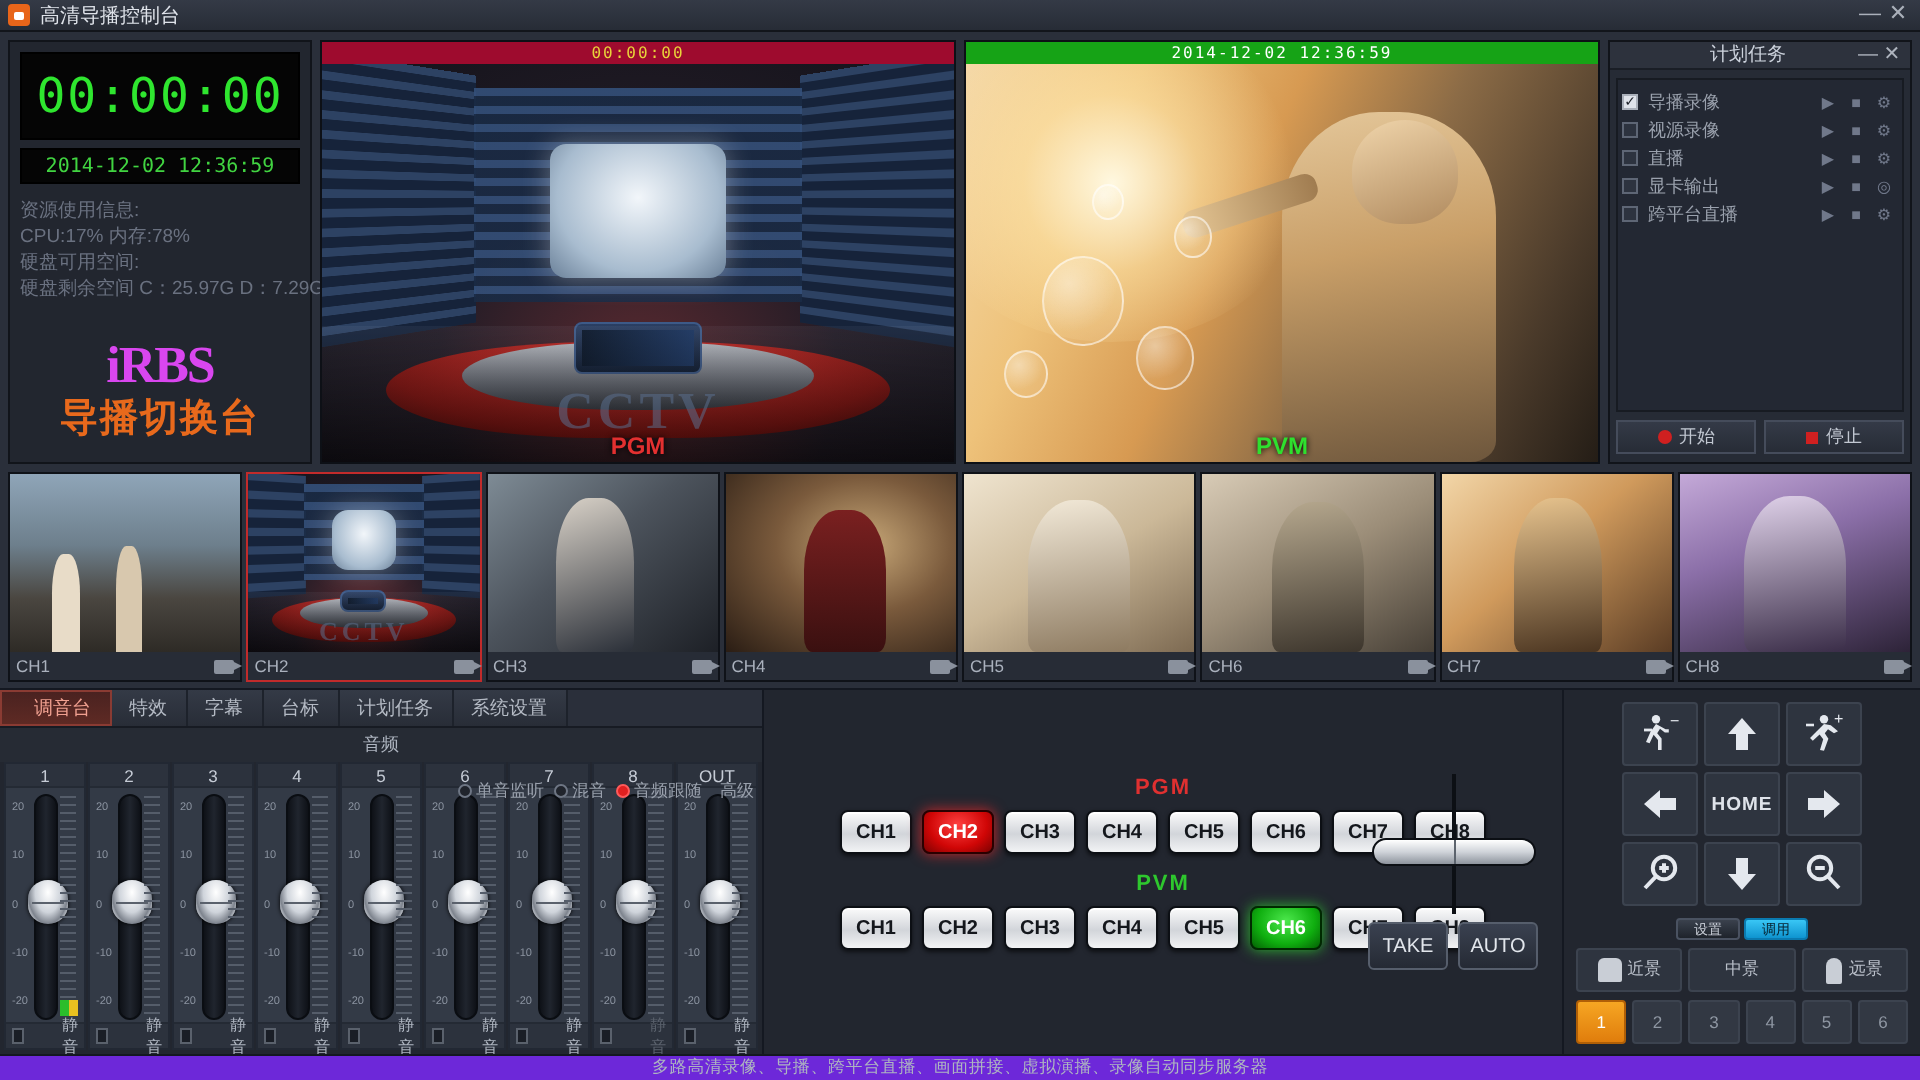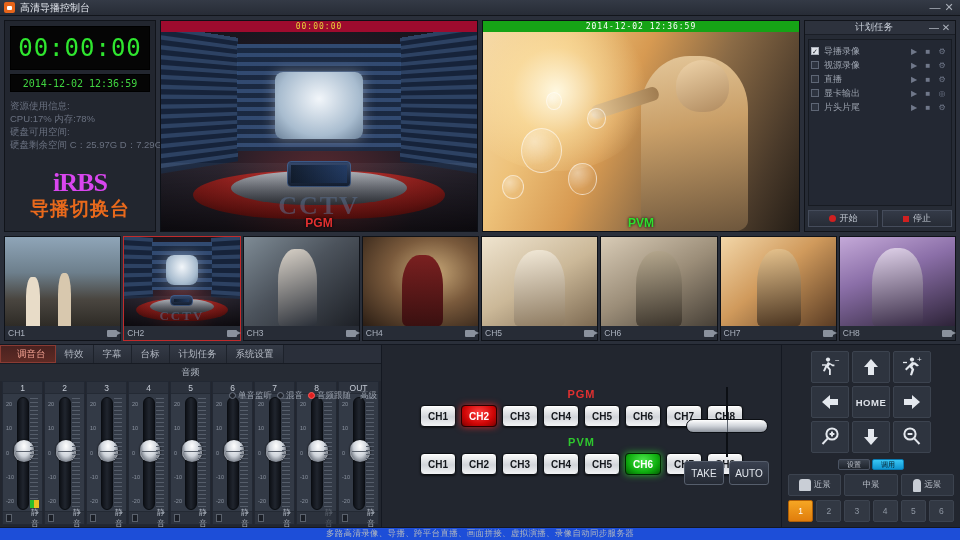--- a/index.html
+++ b/index.html
@@ -214,21 +214,21 @@
   .shot{flex:1;height:22px;background:#2e343f;border:1px solid #3c434f;border-radius:2px;
      display:flex;align-items:center;justify-content:center;gap:3px;font-size:8.5px;color:#b9bfc9;}
   .shot .pic{width:12px;height:12px;background:#c9ced6;border-radius:3px 3px 1px 1px;}
   .shot .pic.far{width:8px;height:13px;border-radius:4px 4px 1px 1px;}
   #presets{display:flex;gap:3px;margin-top:4px;width:100%;}
   .pre{flex:1;height:22px;border-radius:2px;background:#33394455;background:#323843;border:1px solid #3c434f;
      display:flex;align-items:center;justify-content:center;font-size:8.5px;color:#8f97a3;}
   .pre.sel{background:linear-gradient(#f6a623,#e07d0c);border-color:#b05f06;color:#fff;}
 
   
-  #statusbar{height:13px;background:#1d4ed8;border-top:1px solid #141821;
+  #statusbar{height:13px;background:#6d28d9;border-top:1px solid #141821;
      display:flex;align-items:center;justify-content:center;font-size:8.5px;color:#aeb5c0;letter-spacing:.3px;}
 </style>
 </head>
 <body>
 
 <div id="titlebar">
   <span class="tb-icon"></span>
   <span class="tb-title">高清导播控制台</span>
   <span class="tb-spacer"></span>
   <span class="tb-btn">—</span>
@@ -321,21 +321,21 @@
         </div>
         <div class="task-row">
           <span class="cb"></span>
           <span class="tname">显卡输出</span>
           <span class="ic">▶</span>
           <span class="ic">■</span>
           <span class="ic">◎</span>
         </div>
         <div class="task-row">
           <span class="cb"></span>
-          <span class="tname">片头片尾</span>
+          <span class="tname">跨平台直播</span>
           <span class="ic">▶</span>
           <span class="ic">■</span>
           <span class="ic">⚙</span>
         </div>
       </div>
       <div id="taskbtns">
         <div class="tb">
           <span class="dot-red"></span>
           <span>开始</span>
         </div>

